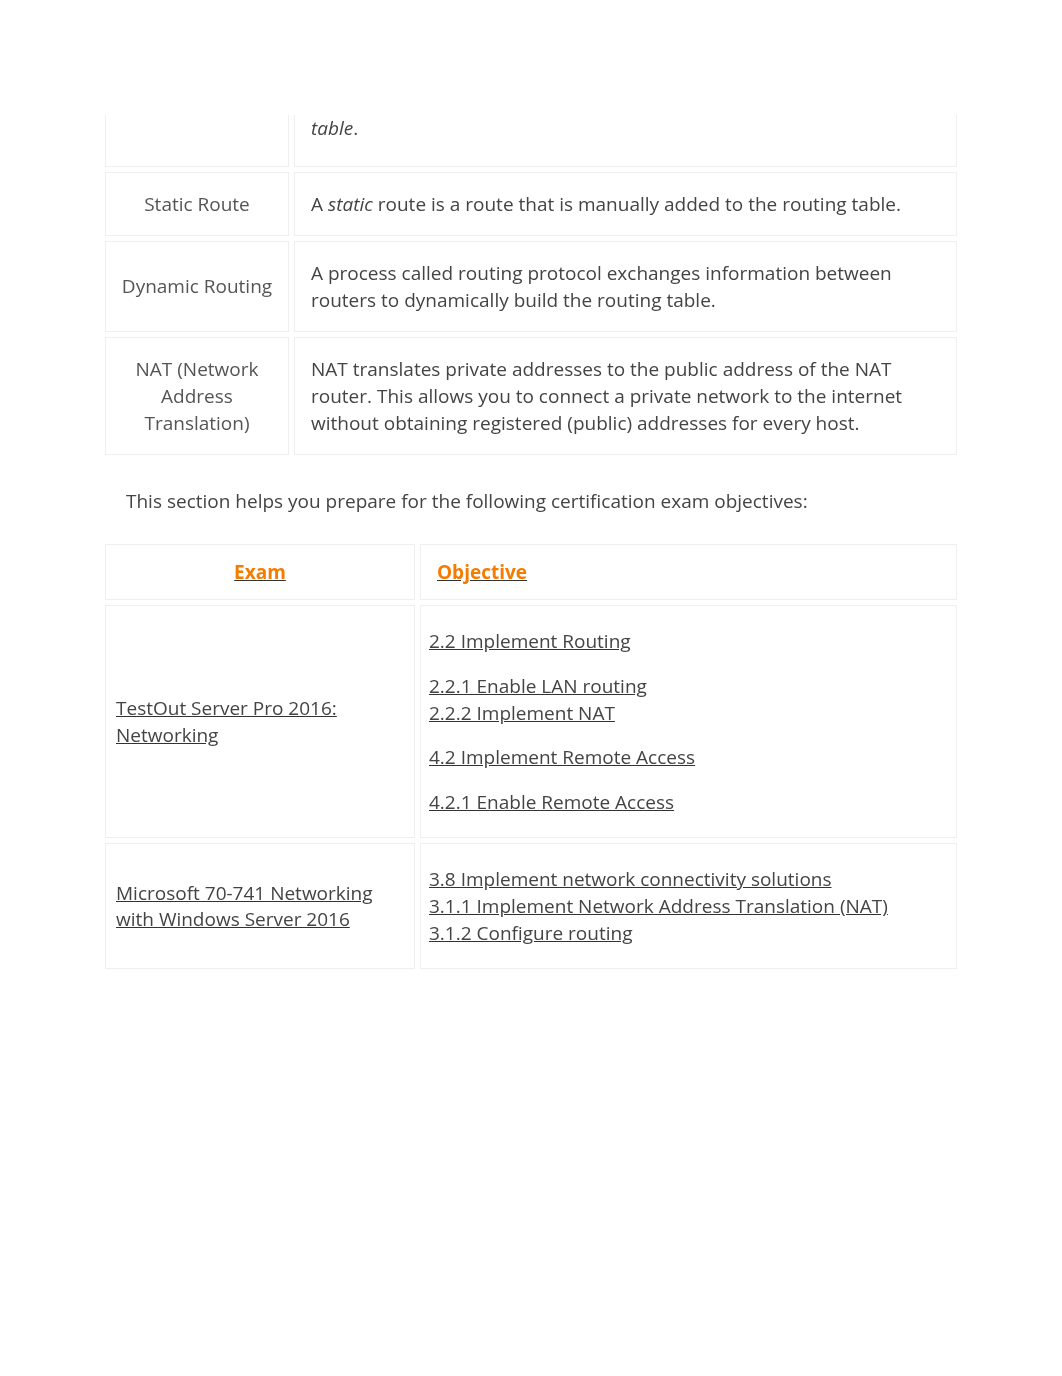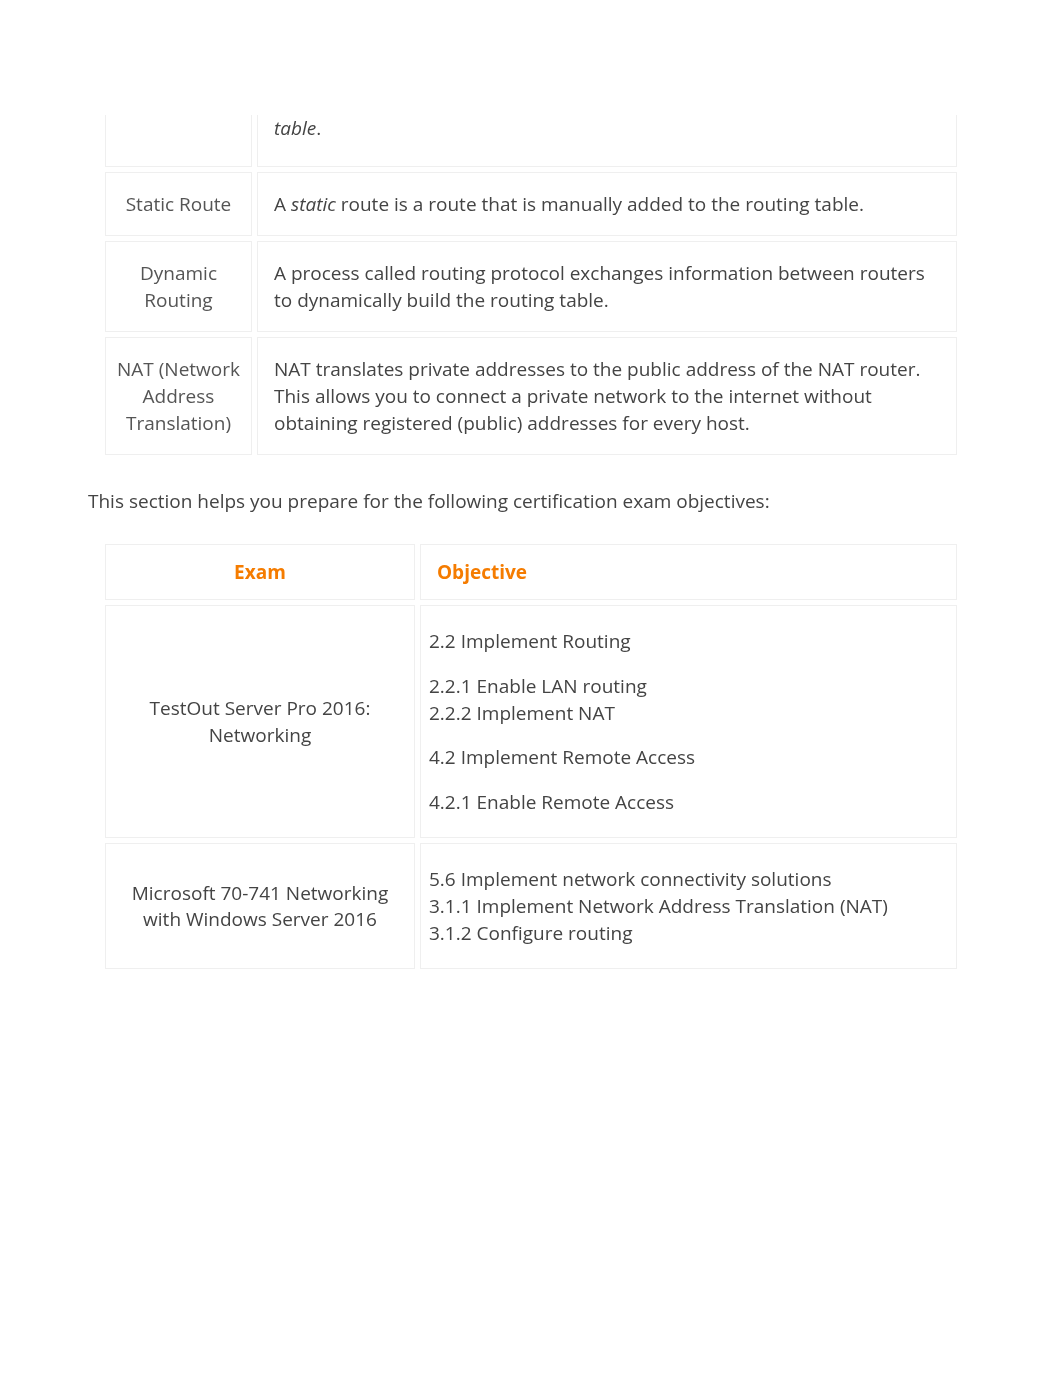--- a/index.html
+++ b/index.html
@@ -23,48 +23,49 @@
       margin: 0 40px 28px 40px;
       width: calc(100% - 80px);
     }
     .terms-table td {
       background: #ffffff;
       border: 1px solid #efefef;
       padding: 18px 16px 18px 16px;
       vertical-align: middle;
     }
     .terms-table td.term-cell {
-      width: 147px;
+      width: 184px;
       text-align: center;
       color: #555;
       padding: 18px 8px;
     }
     .terms-table td.def-cell {
       color: #444;
     }
     .terms-table tr.first-row td {
       padding-top: 0;
       padding-bottom: 24px;
       border-top: none;
       margin-top: 40px;
     }
     .terms-table tr.first-row td.term-cell {
     }
     .italic {
       font-style: italic;
     }
     .intro-line {
-      margin: 0 40px 24px 28px;
+      margin: 0 40px 24px 66px;
       color: #444;
     }
     .exam-table {
       width: calc(100% - 80px);
       margin: 0 40px;
       border-collapse: separate;
       border-spacing: 5px;
+      text-decoration: underline;
     }
     .exam-table th {
       background: #ffffff;
       border: 1px solid #efefef;
       color: #f57c00;
       font-weight: 700;
       padding: 14px 10px;
       text-align: center;
       font-size: 19px;
     }
@@ -74,21 +75,21 @@
     }
     .exam-table td {
       background: #ffffff;
       border: 1px solid #efefef;
       padding: 22px 16px;
       vertical-align: middle;
       color: #444;
     }
     .exam-table td.exam-cell {
       width: 310px;
-      text-align: center;
+      text-align: left;
       padding: 22px 10px;
     }
     .exam-table td.obj-cell {
       text-align: left;
       padding-left: 8px;
     }
     .obj-block {
       margin-bottom: 18px;
     }
     .obj-block:last-child {
@@ -152,19 +153,19 @@
         <span class="obj-line">4.2 Implement Remote Access</span>
       </div>
       <div class="obj-block">
         <span class="obj-line">4.2.1 Enable Remote Access</span>
       </div>
     </td>
   </tr>
   <tr>
     <td class="exam-cell">Microsoft 70-741 Networking with Windows Server 2016</td>
     <td class="obj-cell">
-      <span class="obj-line">5.6 Implement network connectivity solutions</span>
+      <span class="obj-line">3.8 Implement network connectivity solutions</span>
       <span class="obj-line">3.1.1 Implement Network Address Translation (NAT)</span>
       <span class="obj-line">3.1.2 Configure routing</span>
     </td>
   </tr>
 </tbody>
   </table>
 
 </body></html>

